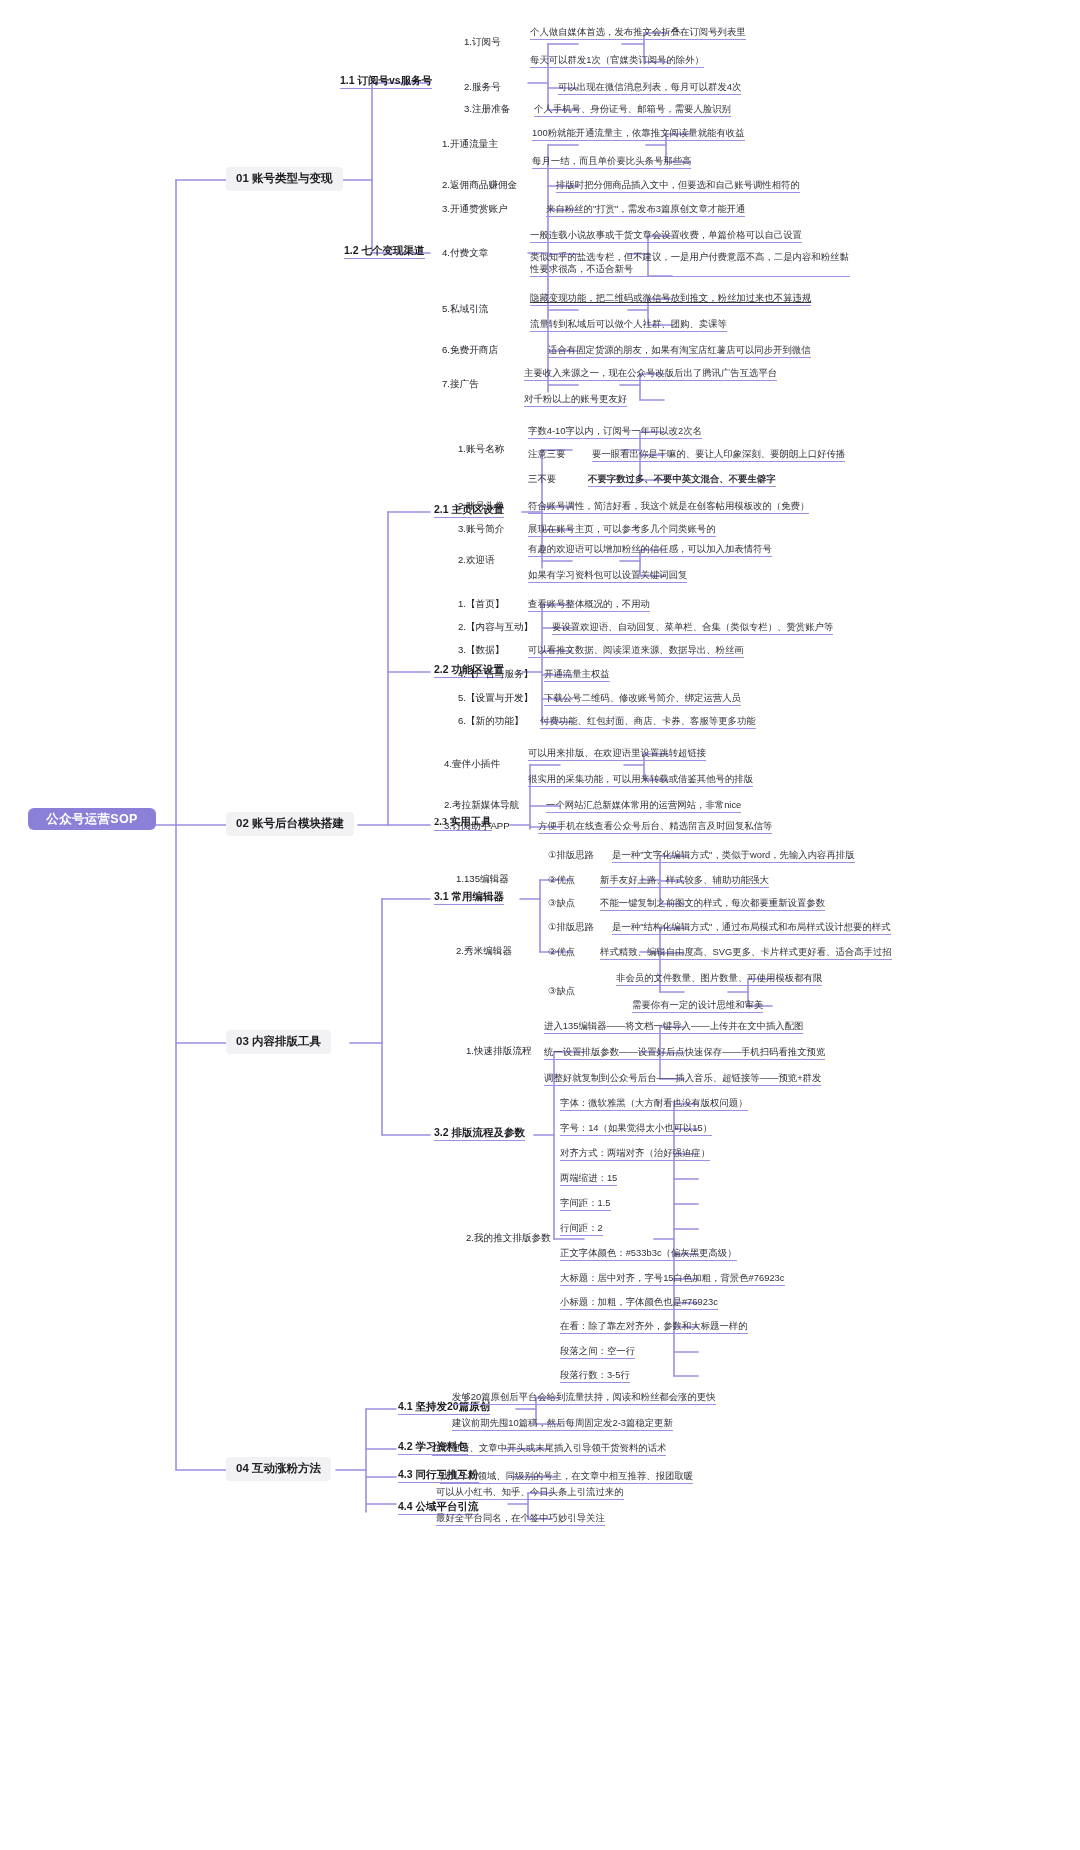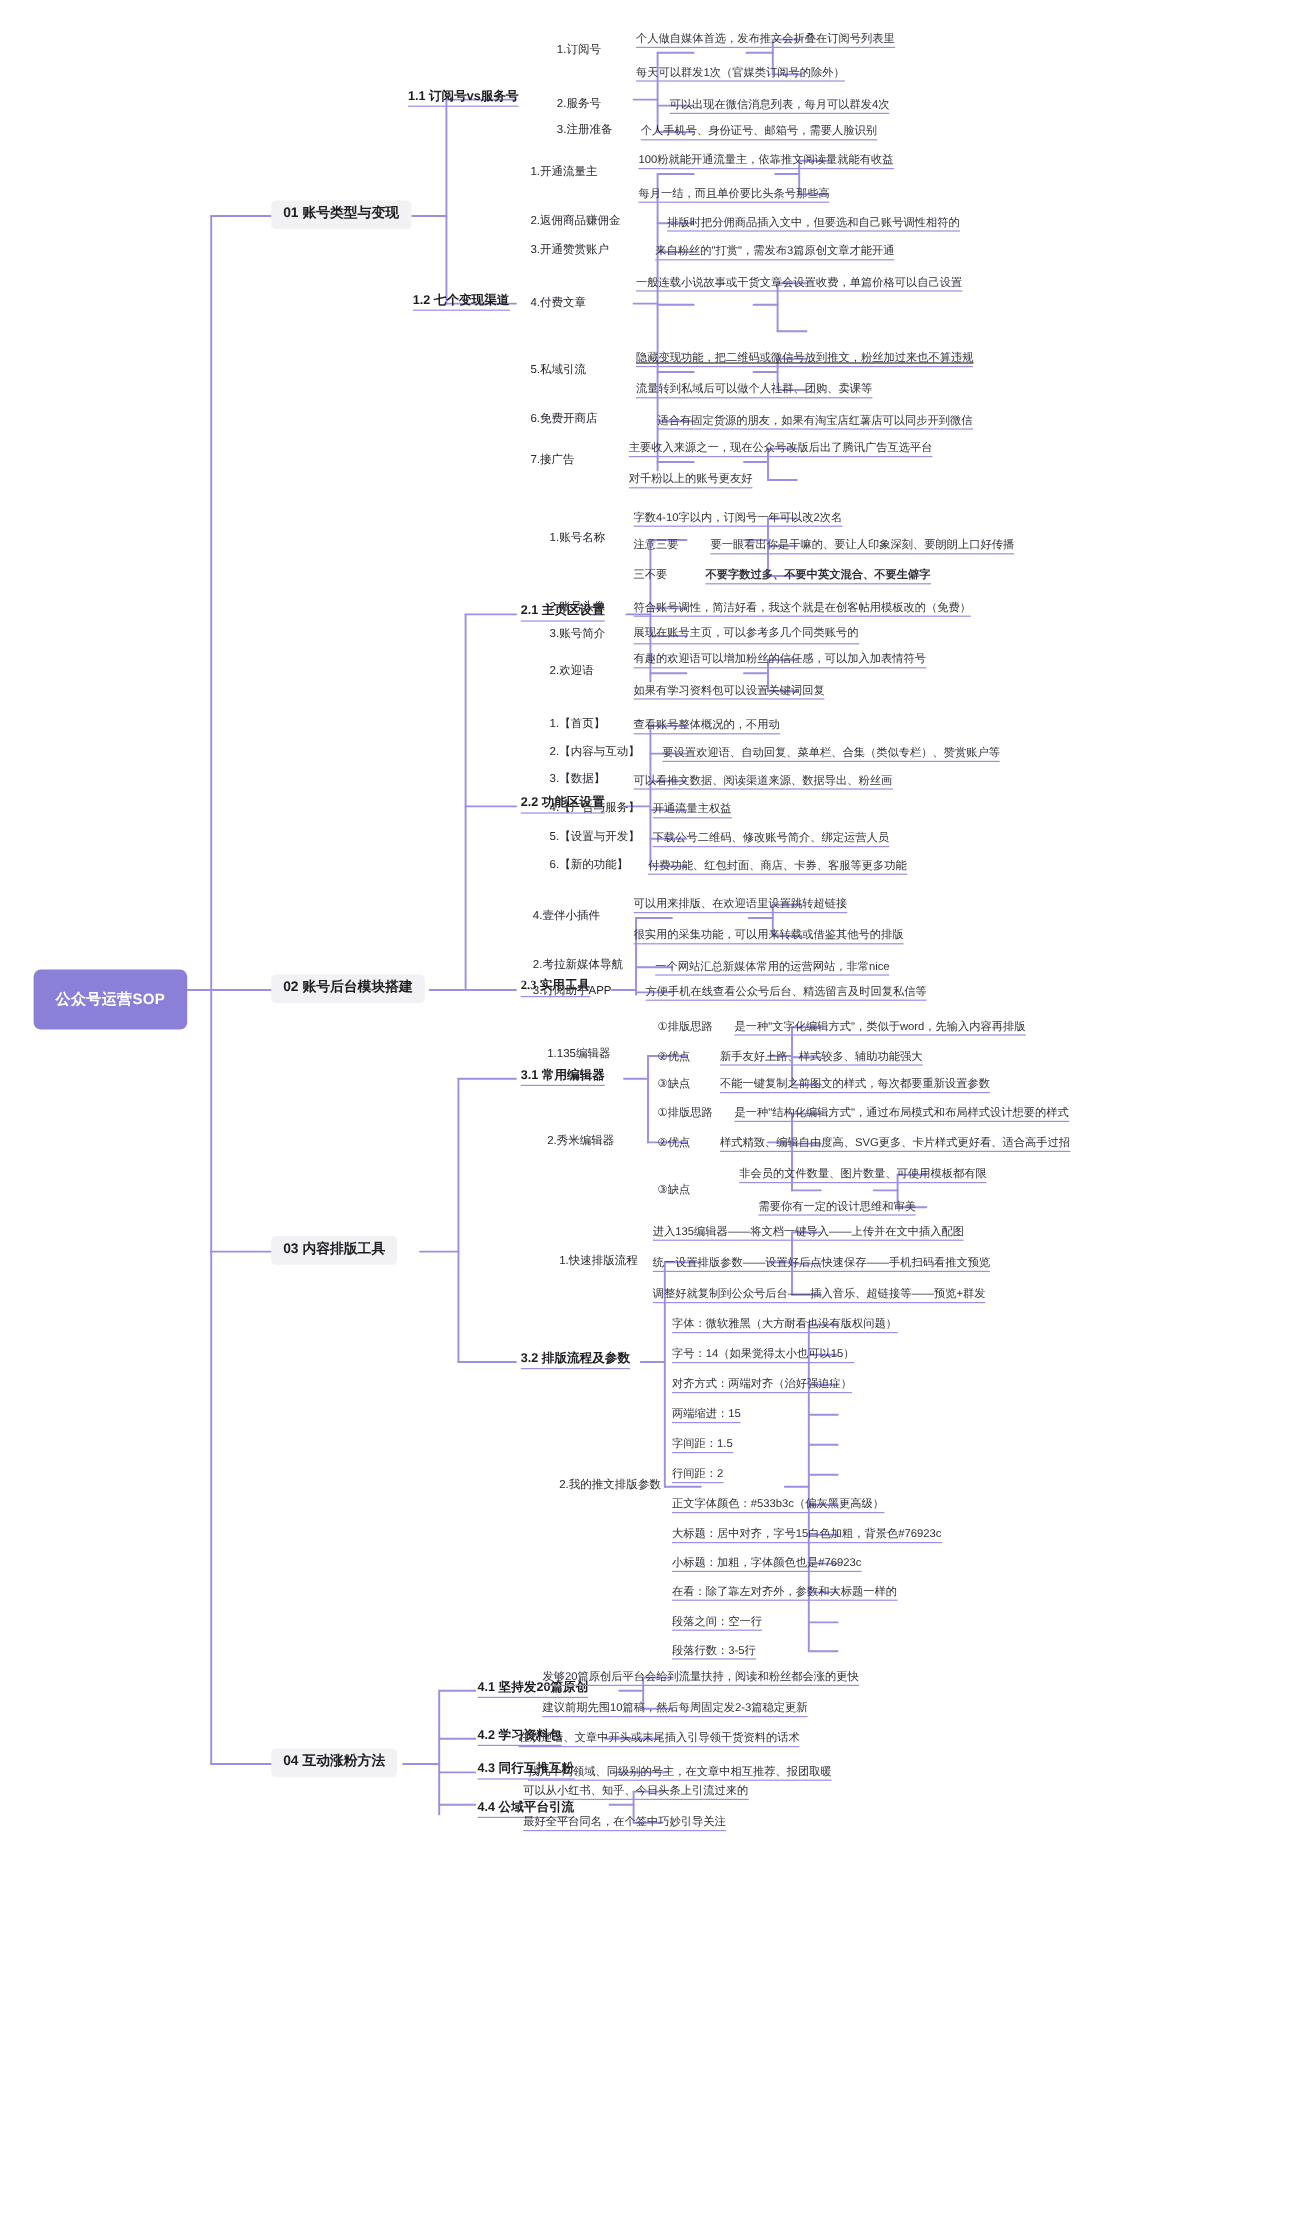--- a/index.html
+++ b/index.html
@@ -23,21 +23,21 @@
     width: 1080px; height: 1850px;
     pointer-events: none;
   }
 
   
   .root-node {
     position: absolute;
     left: 28px;
     top: 808px;
     width: 128px;
-    height: 50px;
+    height: 22px;
     background: #8b80d8;
     border-radius: 6px;
     color: #ffffff;
     font-size: 12.5px;
     font-weight: bold;
     display: flex;
     align-items: center;
     justify-content: center;
     letter-spacing: .3px;
   }
@@ -308,20 +308,21 @@
   <div class="l4" style="left:532px; top:155px;">每月一结，而且单价要比头条号那些高</div>
 
   <div class="l3" style="left:442px; top:179px;">2.返佣商品赚佣金</div>
   <div class="l4" style="left:556px; top:179px;">排版时把分佣商品插入文中，但要选和自己账号调性相符的</div>
 
   <div class="l3" style="left:442px; top:203px;">3.开通赞赏账户</div>
   <div class="l4" style="left:546px; top:203px;">来自粉丝的"打赏"，需发布3篇原创文章才能开通</div>
 
   <div class="l3" style="left:442px; top:247px;">4.付费文章</div>
   <div class="l4" style="left:530px; top:229px;">一般连载小说故事或干货文章会设置收费，单篇价格可以自己设置</div>
+  <div class="l4 wrap" style="left:530px; top:251px; width:320px;">类似知乎的盐选专栏，但不建议，一是用户付费意愿不高，二是内容和粉丝黏性要求很高，不适合新号</div>
 
   <div class="l3" style="left:442px; top:303px;">5.私域引流</div>
   <div class="l4" style="left:530px; top:292px;text-decoration:underline;">隐藏变现功能，把二维码或微信号放到推文，粉丝加过来也不算违规</div>
   <div class="l4" style="left:530px; top:318px;">流量转到私域后可以做个人社群、团购、卖课等</div>
 
   <div class="l3" style="left:442px; top:344px;">6.免费开商店</div>
   <div class="l4" style="left:548px; top:344px;">适合有固定货源的朋友，如果有淘宝店红薯店可以同步开到微信</div>
 
   <div class="l3" style="left:442px; top:378px;">7.接广告</div>
   <div class="l4" style="left:524px; top:367px;">主要收入来源之一，现在公众号改版后出了腾讯广告互选平台</div>
@@ -337,21 +338,21 @@
   <div class="l4" style="left:528px; top:425px;">字数4-10字以内，订阅号一年可以改2次名</div>
   <div class="l4" style="left:528px; top:448px; border:none;">注意三要</div>
   <div class="l4" style="left:592px; top:448px;">要一眼看出你是干嘛的、要让人印象深刻、要朗朗上口好传播</div>
   <div class="l4" style="left:528px; top:473px; border:none;">三不要</div>
   <div class="l4" style="left:588px; top:473px;font-weight:bold;">不要字数过多、不要中英文混合、不要生僻字</div>
 
   <div class="l3" style="left:458px; top:500px;">2.账号头像</div>
   <div class="l4" style="left:528px; top:500px;">符合账号调性，简洁好看，我这个就是在创客帖用模板改的（免费）</div>
 
   <div class="l3" style="left:458px; top:523px;">3.账号简介</div>
-  <div class="l4" style="left:528px; top:523px;font-family:Liberation Serif, serif;">展现在账号主页，可以参考多几个同类账号的</div>
+  <div class="l4" style="left:528px; top:523px;">展现在账号主页，可以参考多几个同类账号的</div>
 
   <div class="l3" style="left:458px; top:554px;">2.欢迎语</div>
   <div class="l4" style="left:528px; top:543px;">有趣的欢迎语可以增加粉丝的信任感，可以加入加表情符号</div>
   <div class="l4" style="left:528px; top:569px;">如果有学习资料包可以设置关键词回复</div>
 
   <div class="l3" style="left:458px; top:598px;">1.【首页】</div>
   <div class="l4" style="left:528px; top:598px;">查看账号整体概况的，不用动</div>
 
   <div class="l3" style="left:458px; top:621px;">2.【内容与互动】</div>
   <div class="l4" style="left:552px; top:621px;">要设置欢迎语、自动回复、菜单栏、合集（类似专栏）、赞赏账户等</div>

